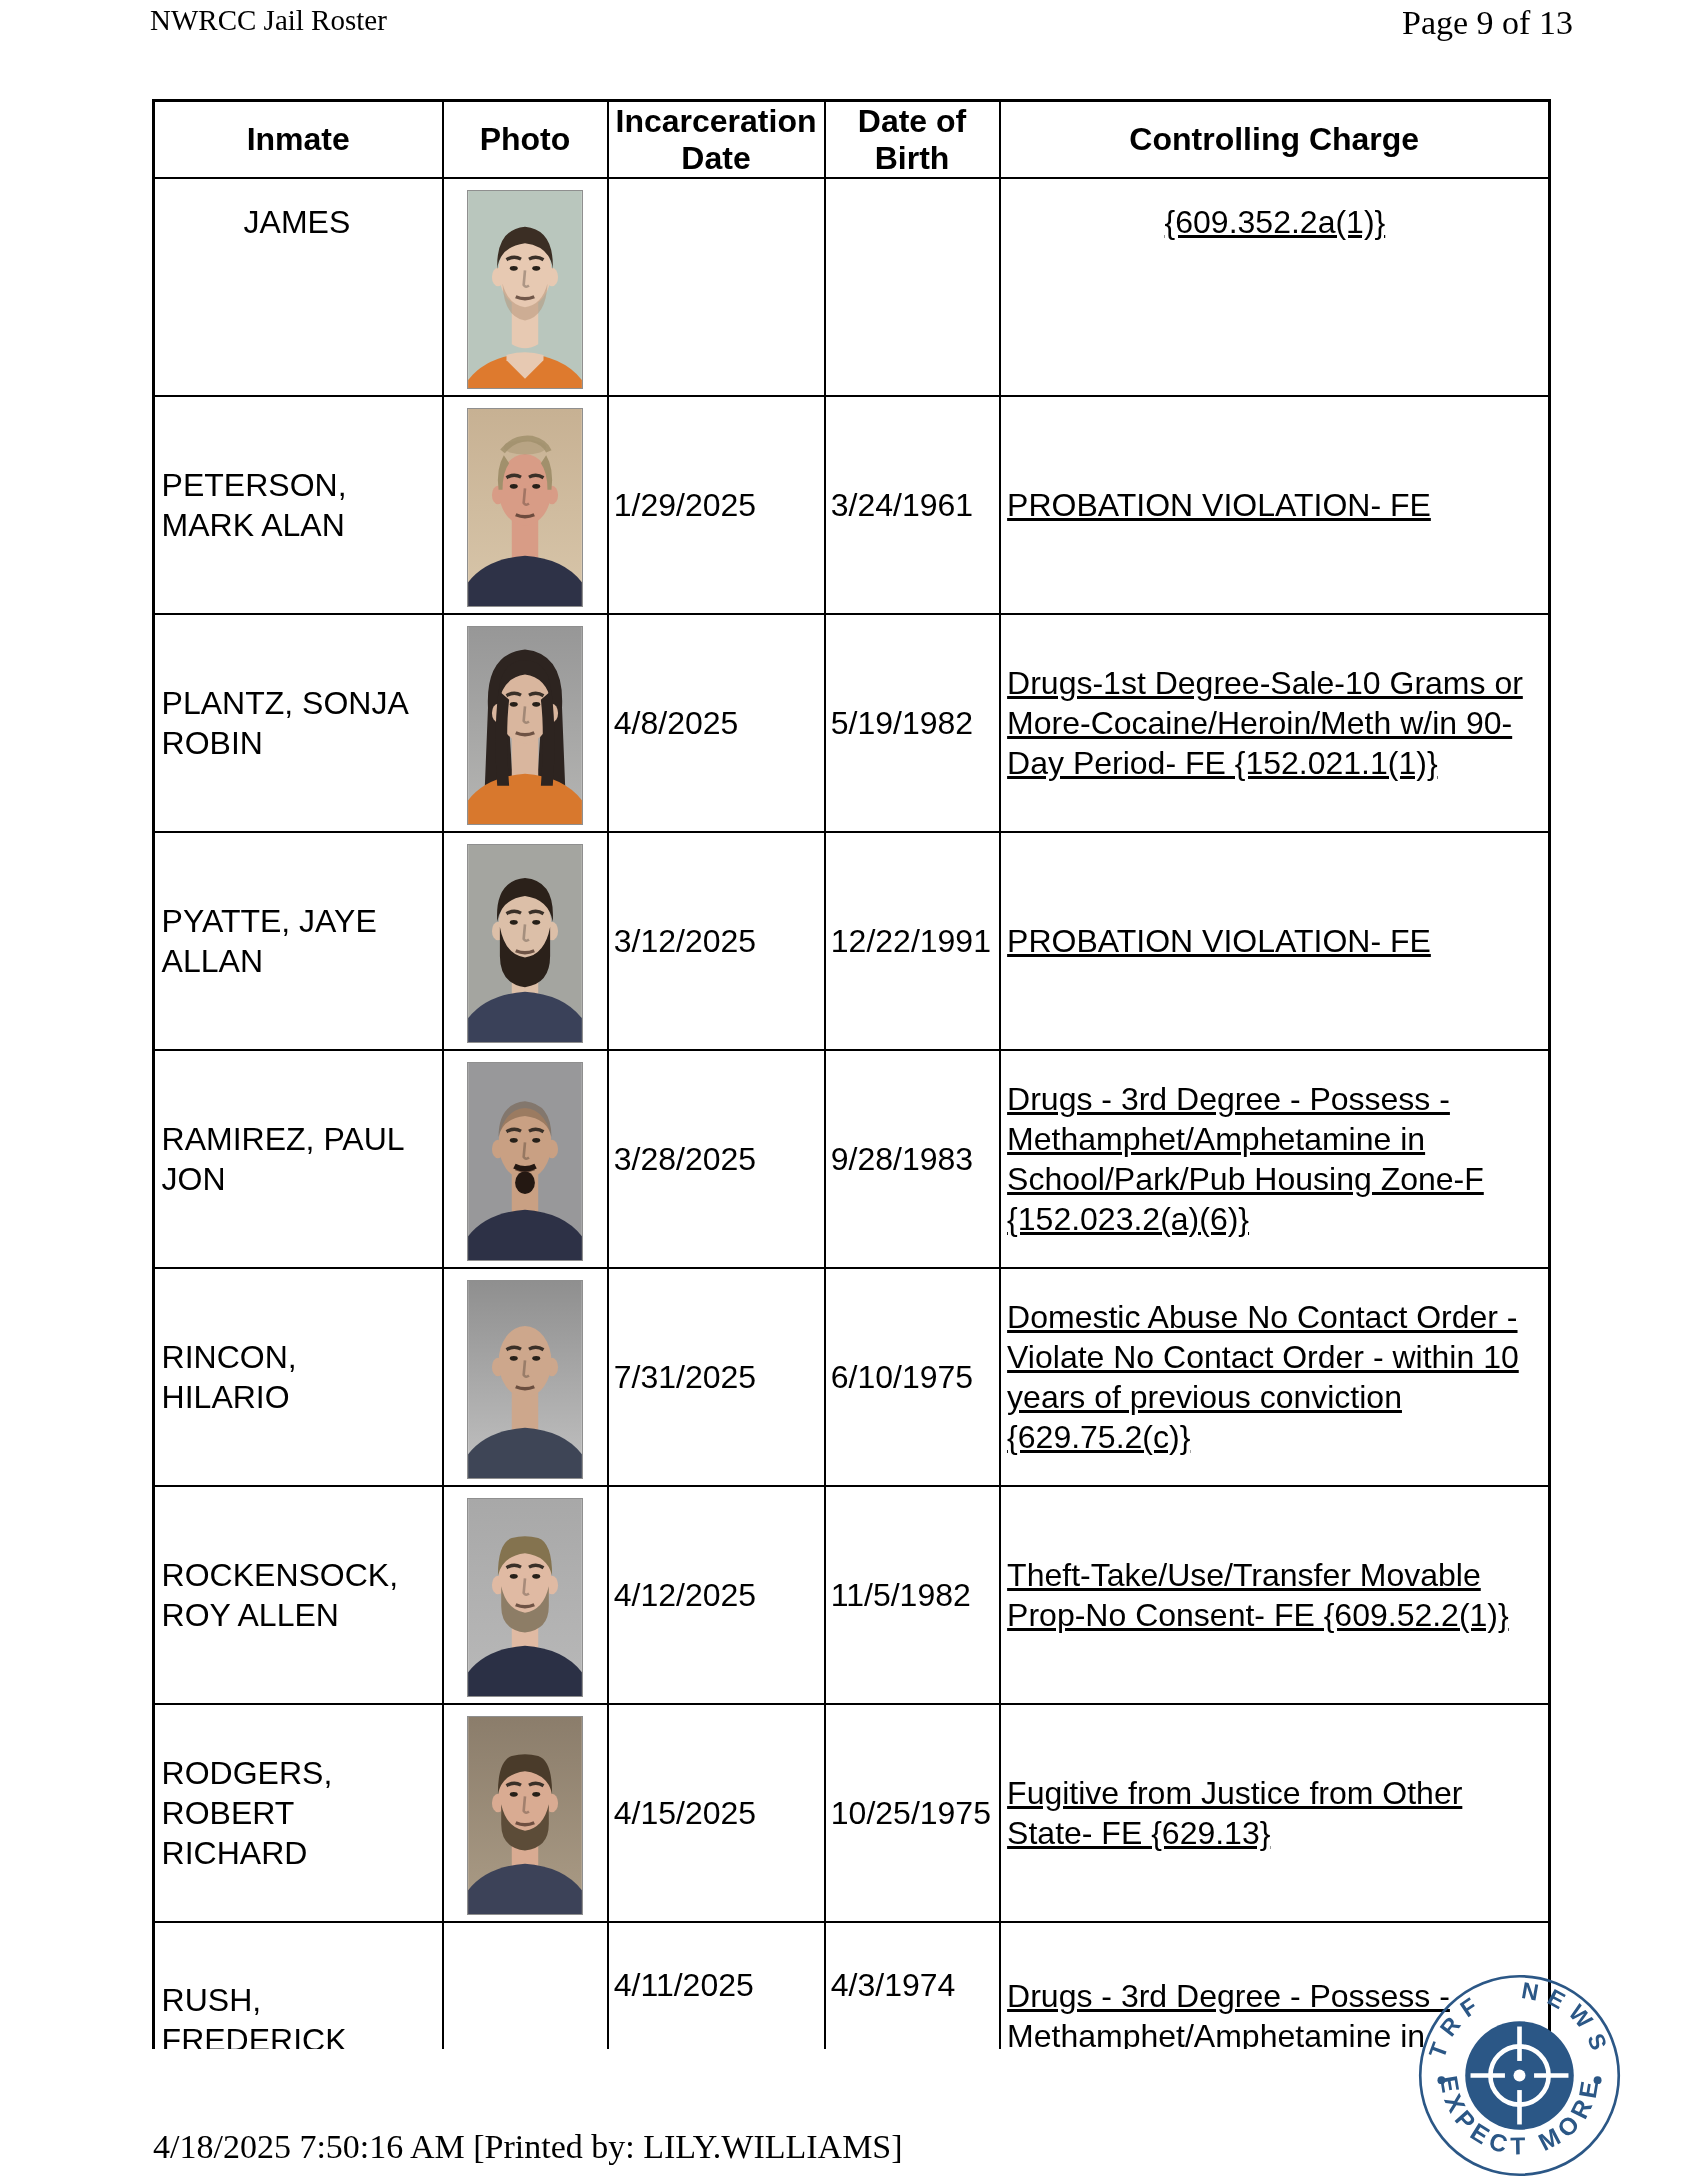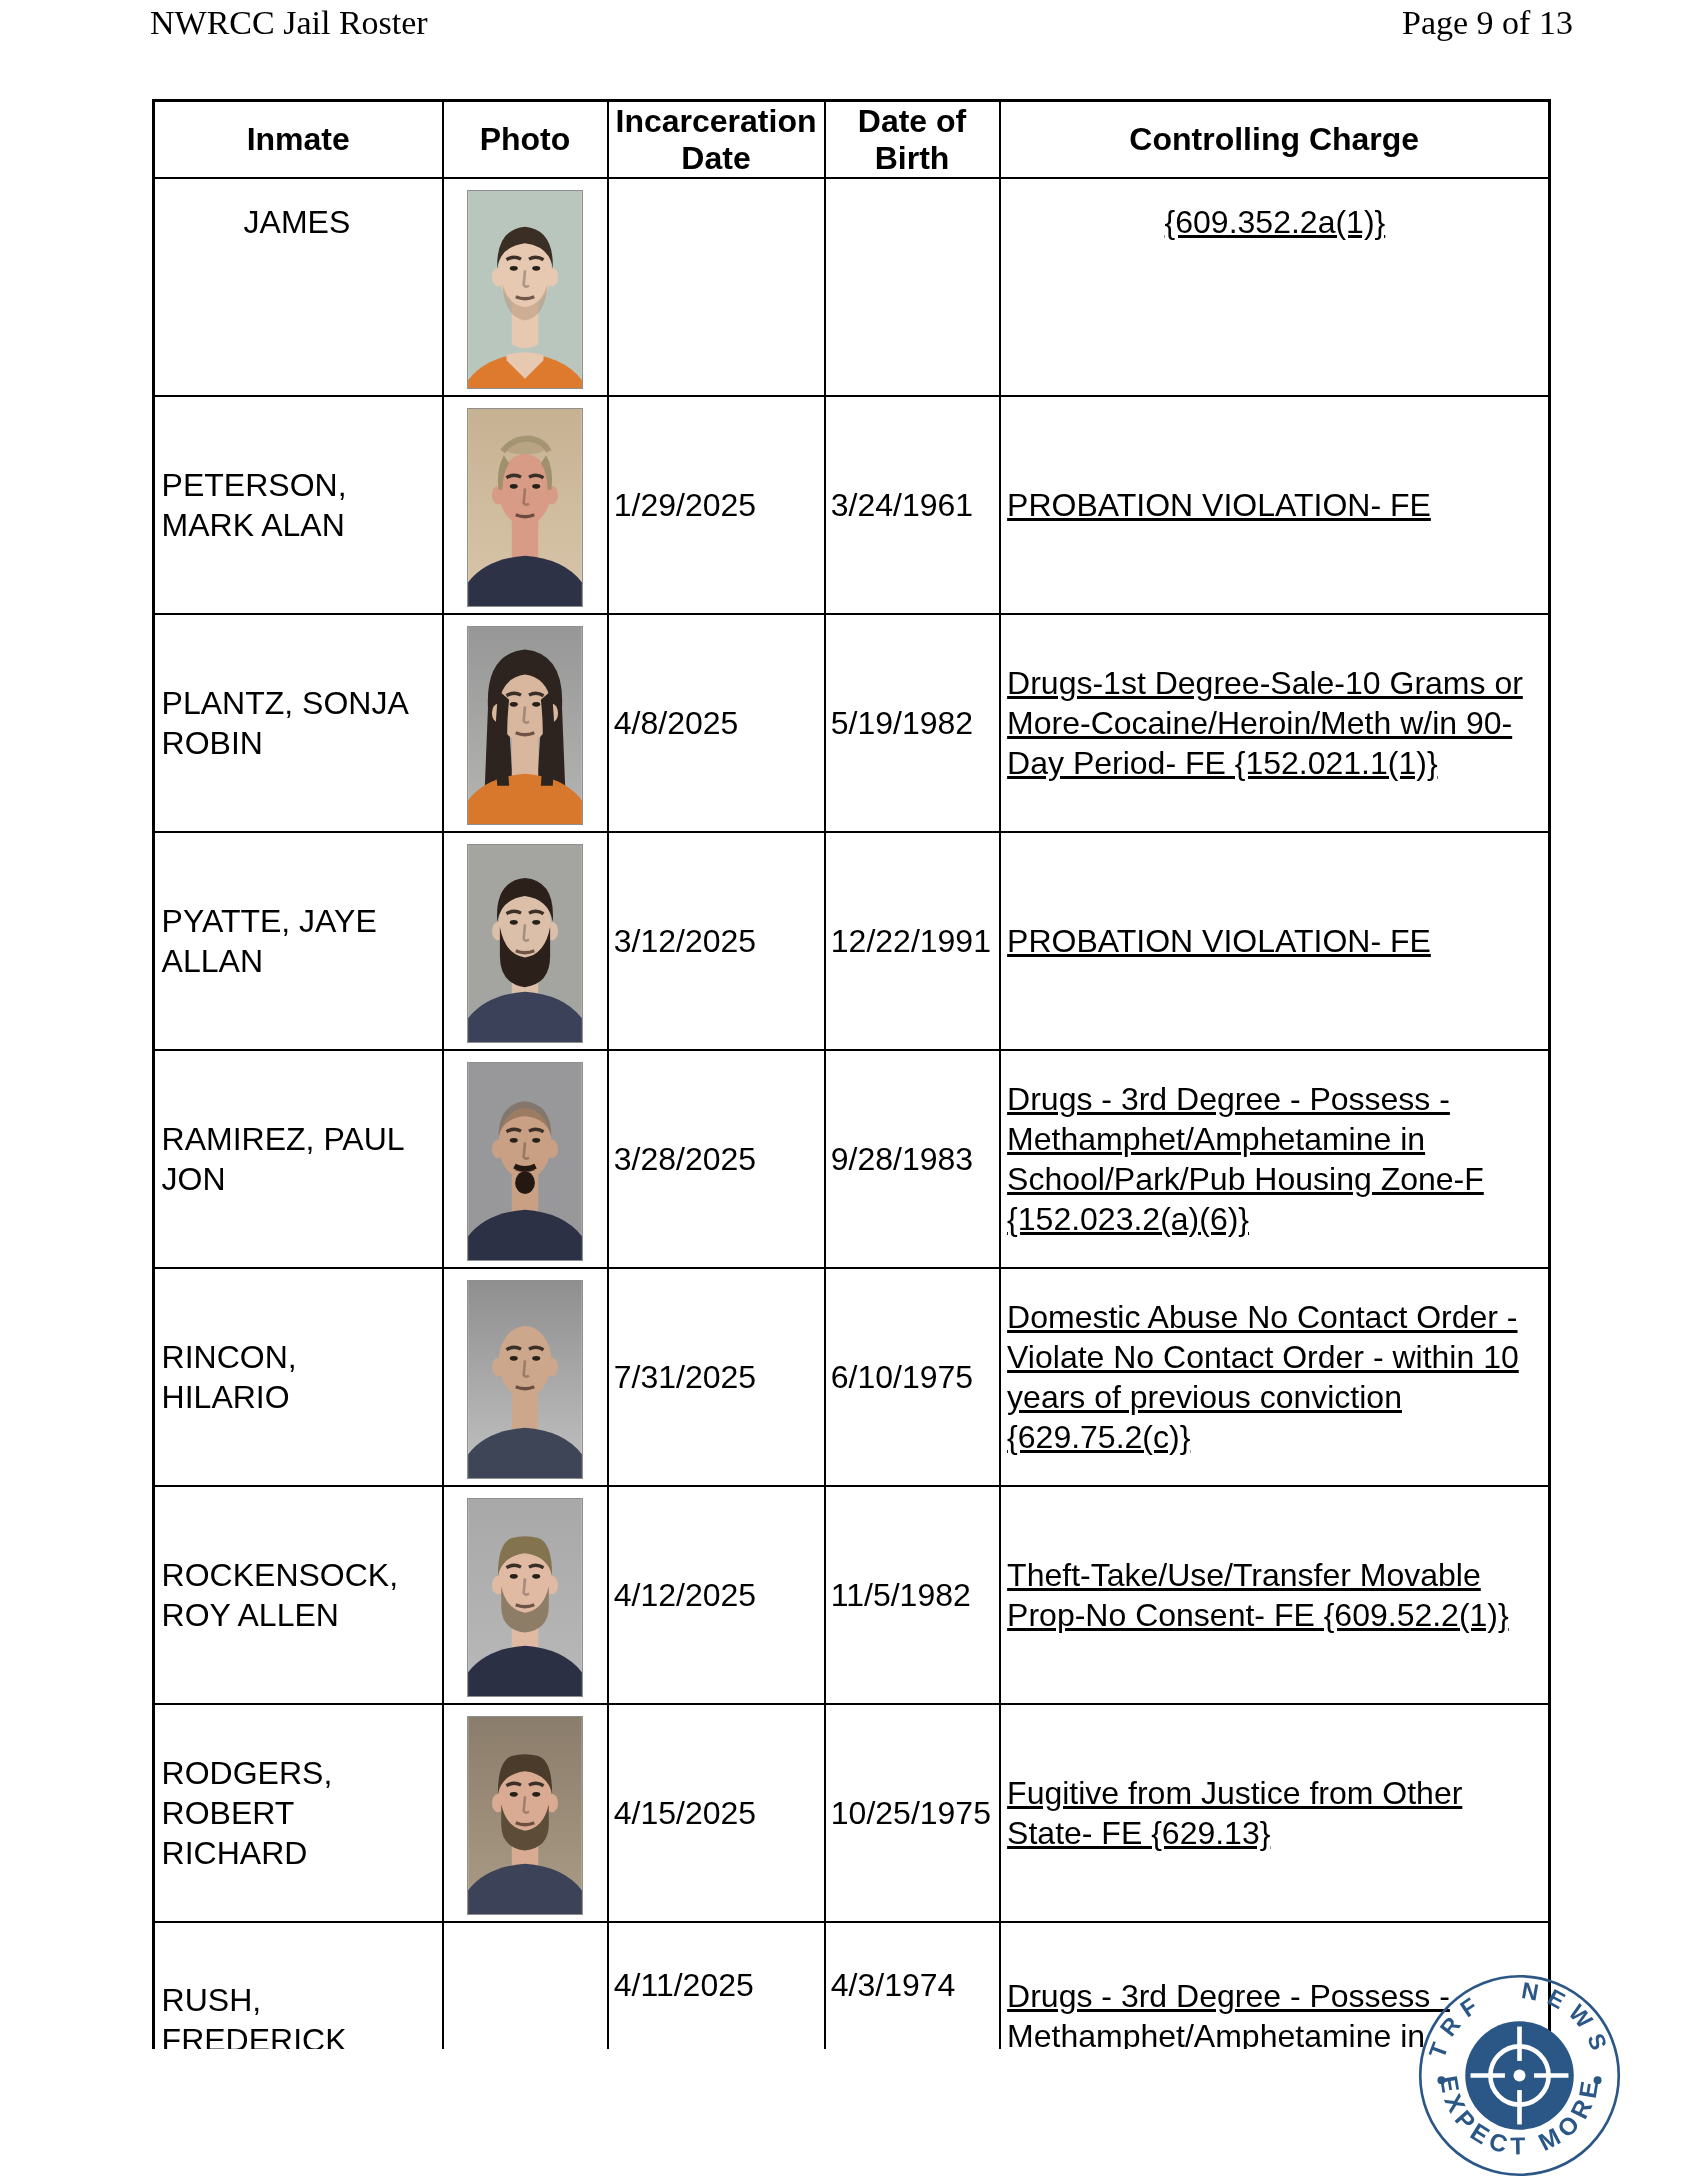--- a/index.html
+++ b/index.html
@@ -2,21 +2,21 @@
 <html style="font-size:10.6px"><head>
 <meta charset="utf-8">
 <style>
   html,body{margin:0;padding:0;background:#e8e8e8;}
   .page{
     position:relative; width:1687px; height:2183px; background:#ffffff;
     overflow:hidden; font-family:"Liberation Sans",sans-serif; color:#000;
   }
   .doc-title{
     position:absolute; left:150px; top:4px;
-    font-family:"Liberation Serif",serif; font-size:34px; white-space:nowrap;
+    font-family:"Liberation Serif",serif; font-size:29px; white-space:nowrap;
   }
   .page-number{
     position:absolute; top:4px; left:1402px; width:172px; text-align:left;
     font-family:"Liberation Serif",serif; font-size:34px; white-space:nowrap;
   }
   .table-clip{
     position:absolute; left:152px; top:99px; width:1404px; height:1950px;
     overflow:hidden;
   }
   table.roster{
@@ -306,20 +306,21 @@
             <td class="c-name">RUSH, FREDERICK</td>
             <td class="c-photo"></td>
             <td class="c-inc">4/11/2025</td>
             <td class="c-dob">4/3/1974</td>
             <td class="c-charge">Drugs - 3rd Degree - Possess - Methamphet/Amphetamine in</td>
           </tr>
         </tbody>
     </table>
   </div>
 
+  <div class="footer-text">4/18/2025 7:50:16 AM [Printed by: LILY.WILLIAMS]</div>
 
   <svg class="logo" viewBox="-170 -170 340 340">
     <defs>
       <path id="arcTop" d="M -116 0 A 116 116 0 0 1 116 0"></path>
       <path id="arcBottom" d="M -119 0 A 119 119 0 0 0 119 0"></path>
     </defs>
     <g id="logo-g">
       <circle r="150" fill="none" stroke-width="4" stroke="#2b5786"></circle>
       <circle r="82" fill="#2b5786"></circle>
       <g stroke="#ffffff" stroke-width="7" fill="none">

